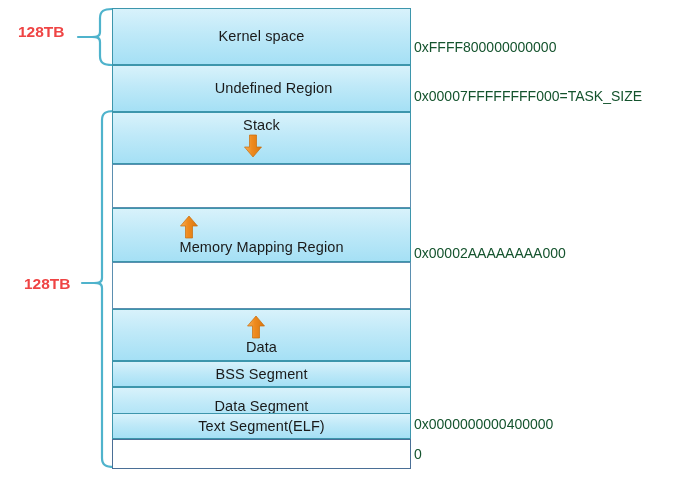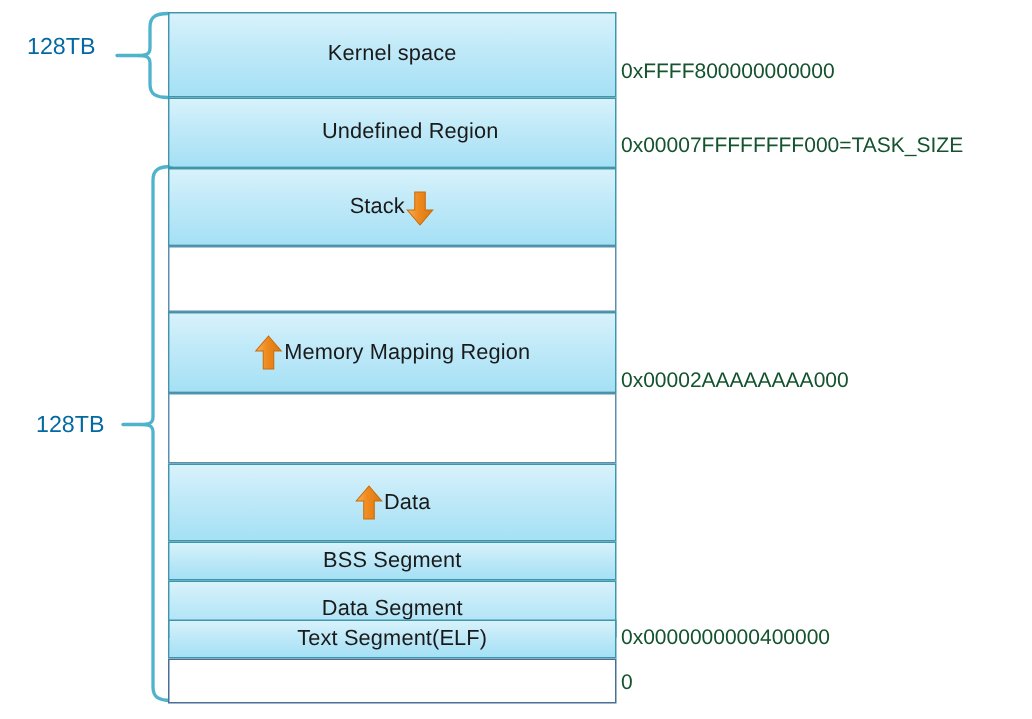--- a/index.html
+++ b/index.html
@@ -47,22 +47,21 @@
     font-size: 14.5px;
     color: #1a1a1a;
     letter-spacing: .1px;
     white-space: nowrap;
     line-height: 1;
   }
 
   
   .stackwrap {
     display: flex;
-    flex-direction: row;
-    align-items: center;
+    flex-direction: column;
     justify-content: center;
     line-height: 1;
   }
   .stackwrap.arrow-below .arrow-icon { margin-top: 2px; }
   .stackwrap.arrow-above .arrow-icon { margin-bottom: 1px; }
 
   
   .arrow-icon { display: block; }
 
   
@@ -73,23 +72,24 @@
     color: #14532d;
     white-space: nowrap;
     line-height: 1;
   }
 
   
   .bracket { position: absolute; }
   .size-label {
     position: absolute;
     font-size: 15.5px;
-    color: #0369a1;
+    color: #ef4444;
     white-space: nowrap;
     line-height: 1;
+    font-weight: bold;
   }
 </style>
 </head>
 <body>
 
 <div id="diagram">
 
   <svg class="bracket" style="left:66px; top:6px;" width="48" height="62" viewBox="0 0 48 62">
     <path d="M46 3 C 38 3, 34 5, 34 12 L 34 26 C 34 31, 30 31, 26 31 C 30 31, 34 31, 34 36 L 34 50 C 34 57, 38 59, 46 59" fill="none" stroke="#4fb3cc" stroke-width="2.2" stroke-linecap="round" stroke-linejoin="round"></path>
     <path d="M26 31 L 12 31" fill="none" stroke="#4fb3cc" stroke-width="2.2" stroke-linecap="round"></path>

